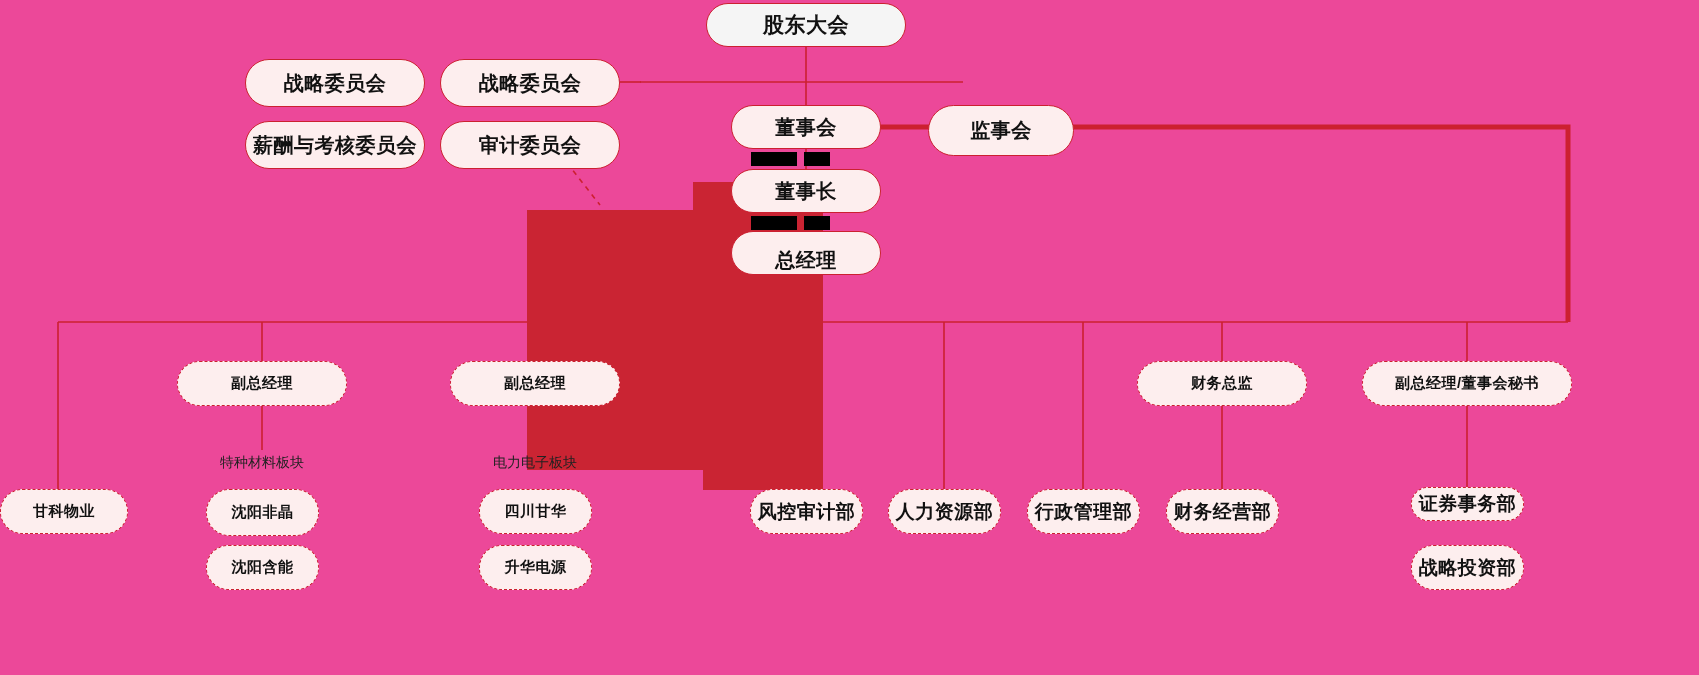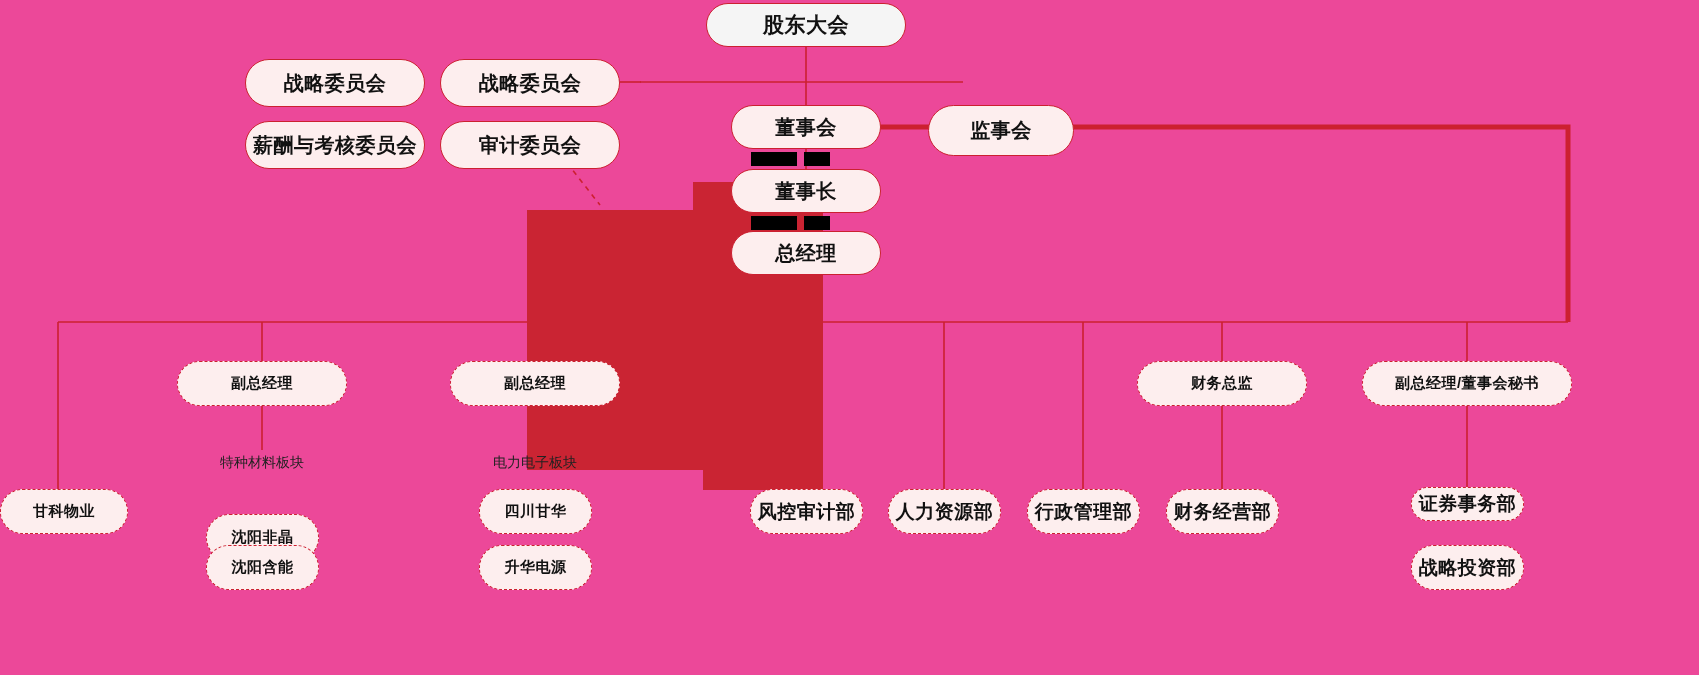--- a/index.html
+++ b/index.html
@@ -147,21 +147,21 @@
   </div>
   <div class="redaction" style="left:751px; top:152px; width:46px; height:14px;"></div>
   <div class="redaction" style="left:804px; top:152px; width:26px; height:14px;"></div>
 
   <div class="node lvl1" style="left:731px; top:169px; width:150px; height:44px;">
     <span>董事长</span>
   </div>
   <div class="redaction" style="left:751px; top:216px; width:46px; height:14px;"></div>
   <div class="redaction" style="left:804px; top:216px; width:26px; height:14px;"></div>
 
-  <div class="node lvl1" style="left:731px; top:231px; width:150px; height:44px;">
+  <div class="node lvl1" style="left:731px; top:231px; width:150px; height:44px;align-items:flex-end;">
     <span>总经理</span>
   </div>
 
   <div class="node dashed lvl2" style="left:177px; top:361px; width:170px; height:45px;">
     <span>副总经理</span>
   </div>
   <div class="node dashed lvl2" style="left:450px; top:361px; width:170px; height:45px;">
     <span>副总经理</span>
   </div>
   <div class="node dashed lvl2" style="left:1137px; top:361px; width:170px; height:45px;">
@@ -175,21 +175,21 @@
     <span>特种材料板块</span>
   </div>
   <div class="plain-label" style="left:435px; top:454px; width:200px;">
     <span>电力电子板块</span>
   </div>
 
   <div class="node dashed sub" style="left:0px; top:489px; width:128px; height:45px;">
     <span>甘科物业</span>
   </div>
 
-  <div class="node dashed sub" style="left:206px; top:514px; width:113px; height:47px;">
+  <div class="node dashed sub" style="left:206px; top:489px; width:113px; height:47px;">
     <span>沈阳非晶</span>
   </div>
   <div class="node dashed sub" style="left:206px; top:545px; width:113px; height:45px;">
     <span>沈阳含能</span>
   </div>
 
   <div class="node dashed sub" style="left:479px; top:489px; width:113px; height:45px;">
     <span>四川甘华</span>
   </div>
   <div class="node dashed sub" style="left:479px; top:545px; width:113px; height:45px;">

